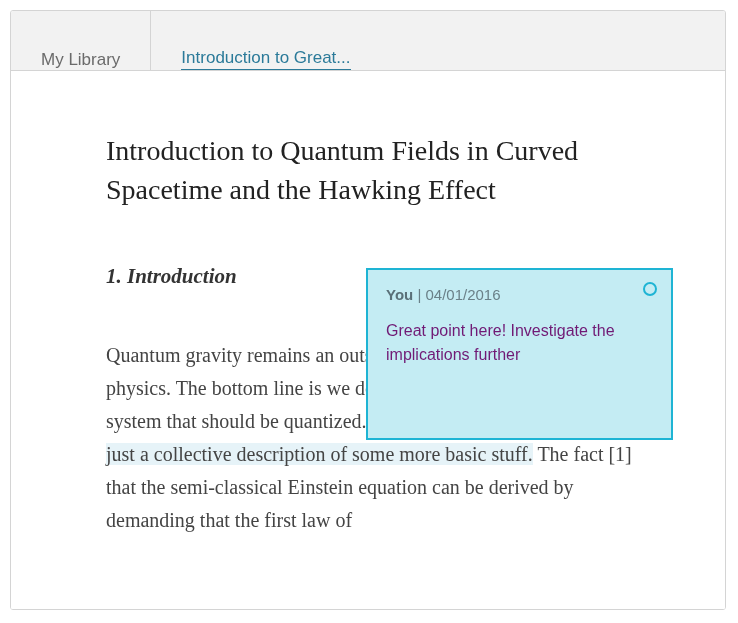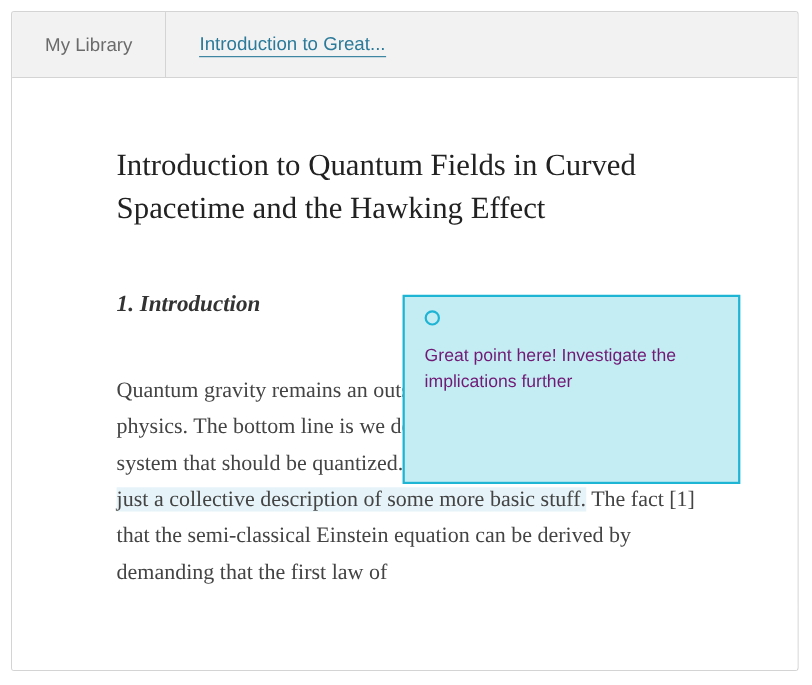--- a/index.html
+++ b/index.html
@@ -28,21 +28,21 @@
     .tab-bar {
       display: flex;
       background: #f2f2f2;
       border-bottom: 1px solid #d4d4d4;
       height: 60px;
       align-items: stretch;
     }
     .tab {
       padding: 0 30px;
       display: flex;
-      align-items: center;
+      align-items: flex-end;
       font-family: -apple-system, 'Segoe UI', Arial, sans-serif;
       font-size: 17px;
       cursor: pointer;
       position: relative;
     }
     .tab.inactive {
       color: #6b6b6b;
       border-right: 1px solid #d4d4d4;
     }
     .tab.active {
@@ -150,18 +150,21 @@
 
   <div class="content-area">
     <h1 class="paper-title">Introduction to Quantum Fields in Curved Spacetime and the Hawking Effect</h1>
     <h2 class="section-heading">1. Introduction</h2>
     <p class="body-text"><span>Quantum gravity remains an outstanding problem of fundamental physics. The bottom line is we don't even know the nature of the system that should be quantized. </span><span class="highlight">The spacetime metric may well be just a collective description of some more basic stuff.</span><span> The fact [1] that the semi-classical Einstein equation can be derived by demanding that the first law of</span></p>
     <div class="fade-bottom"></div>
   </div>
 
   <div class="annotation-popup">
     <div class="annotation-header">
+      <div class="annotation-meta">
+        <span class="author">You</span><span> | </span><span>04/01/2016</span>
+      </div>
       <div class="annotation-close"></div>
     </div>
     <div class="annotation-body">Great point here! Investigate the implications further</div>
   </div>
 
 </div>
 
 </body></html>

